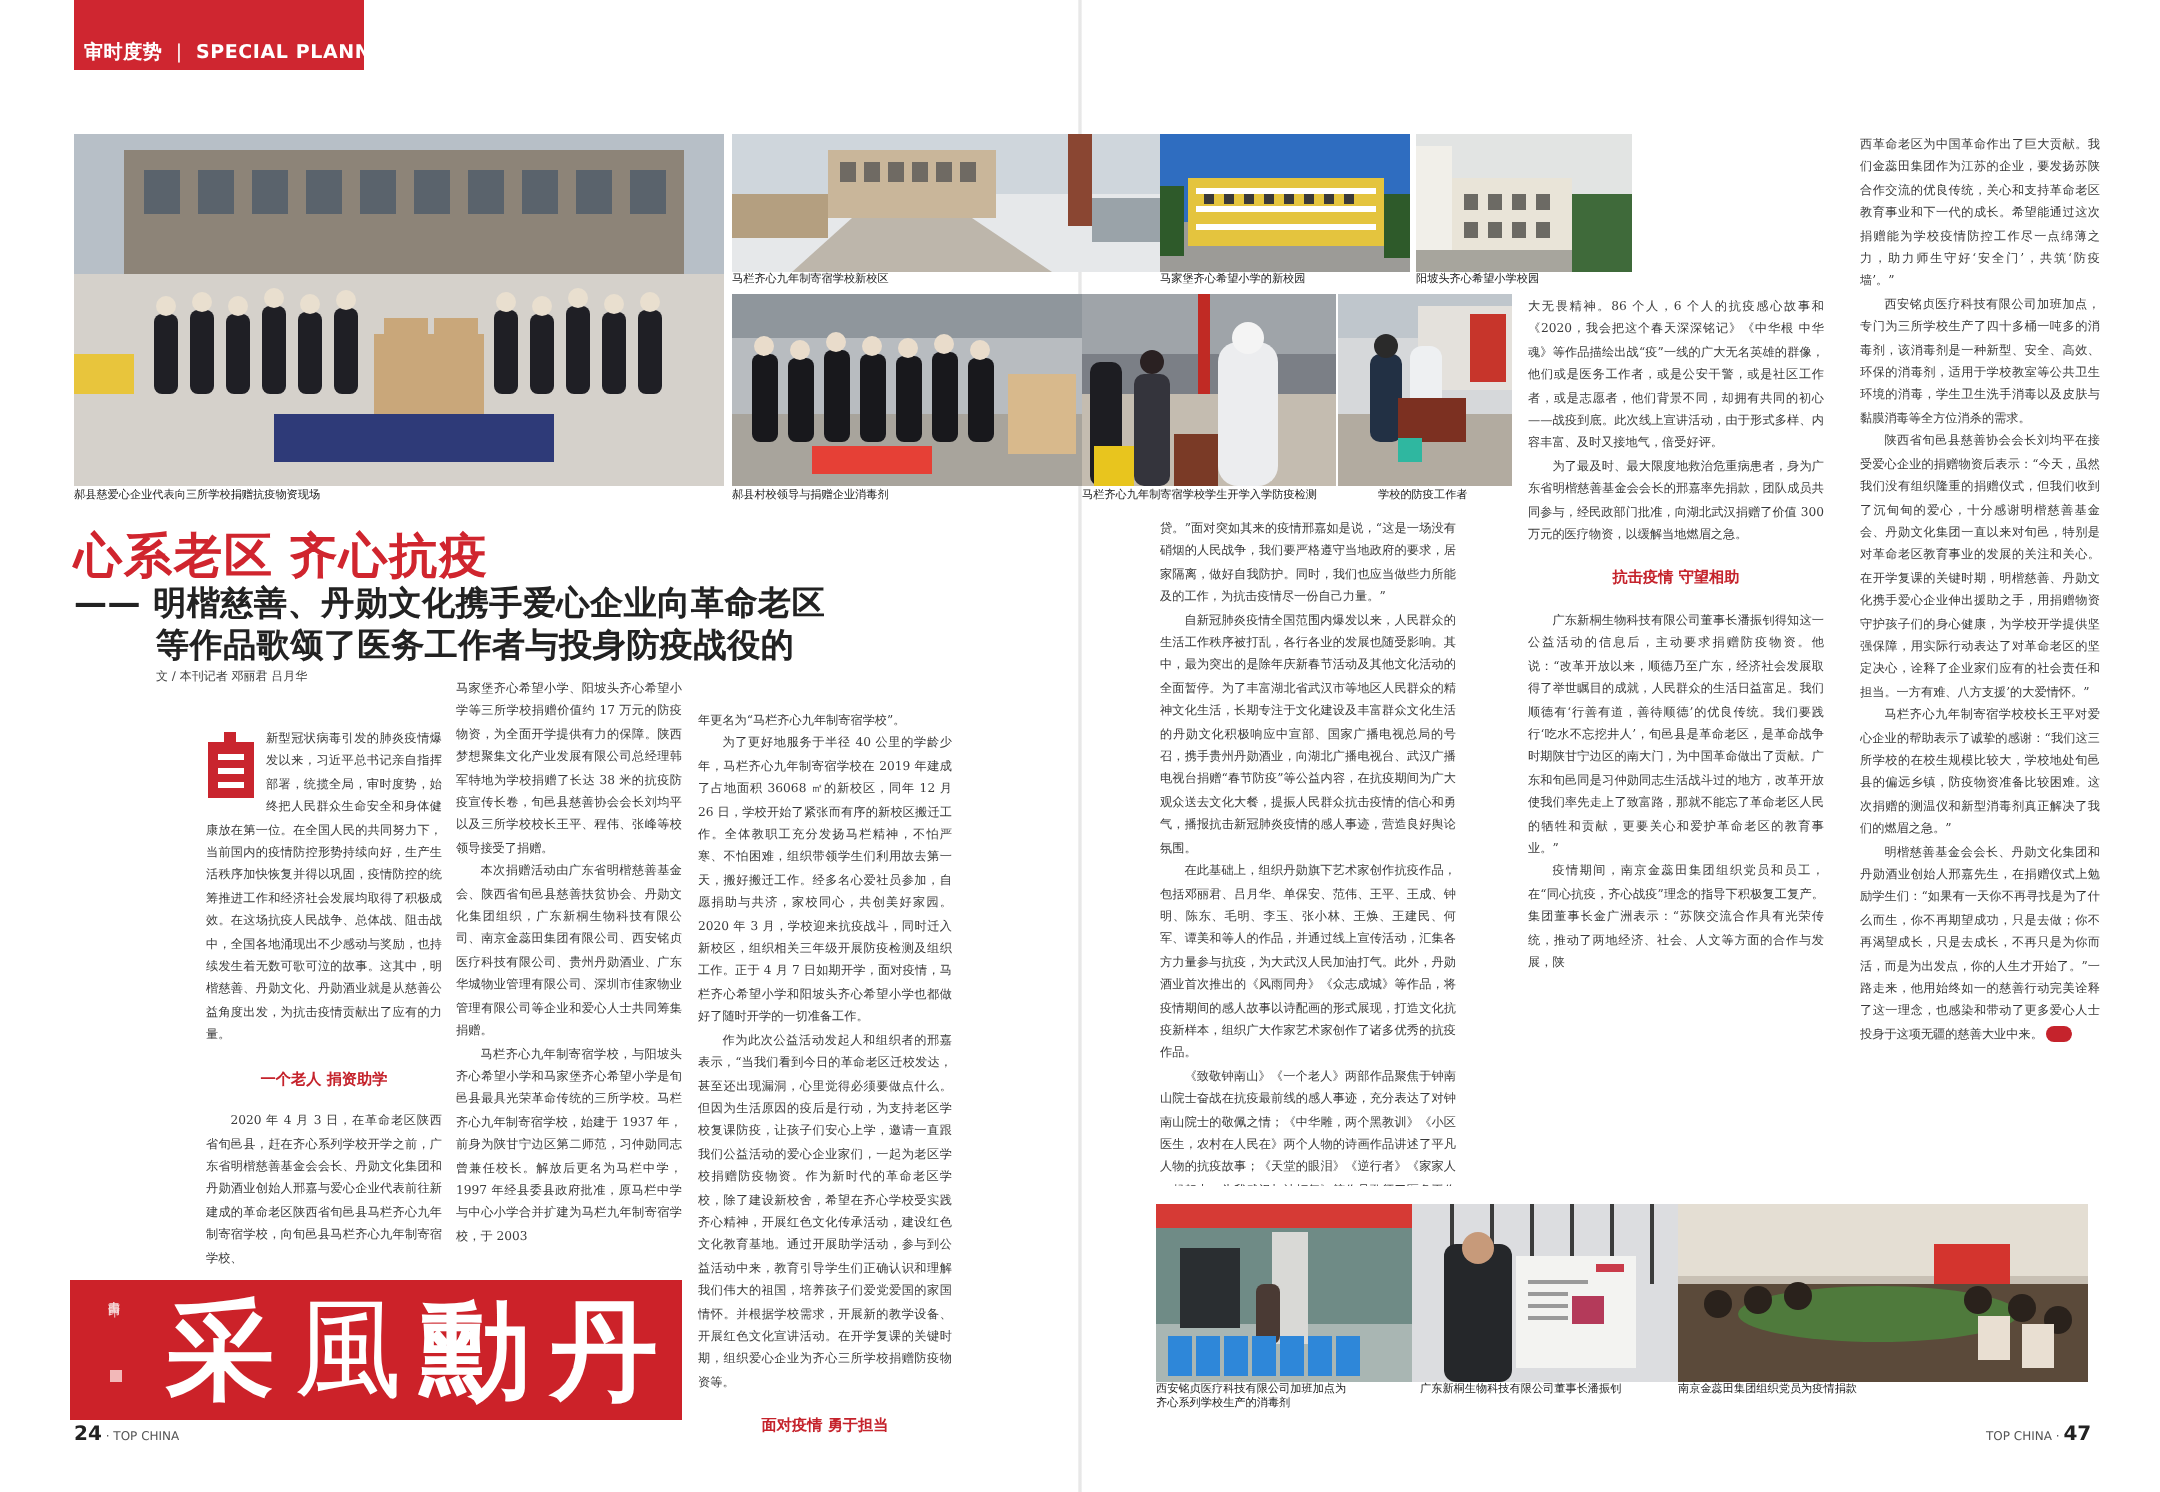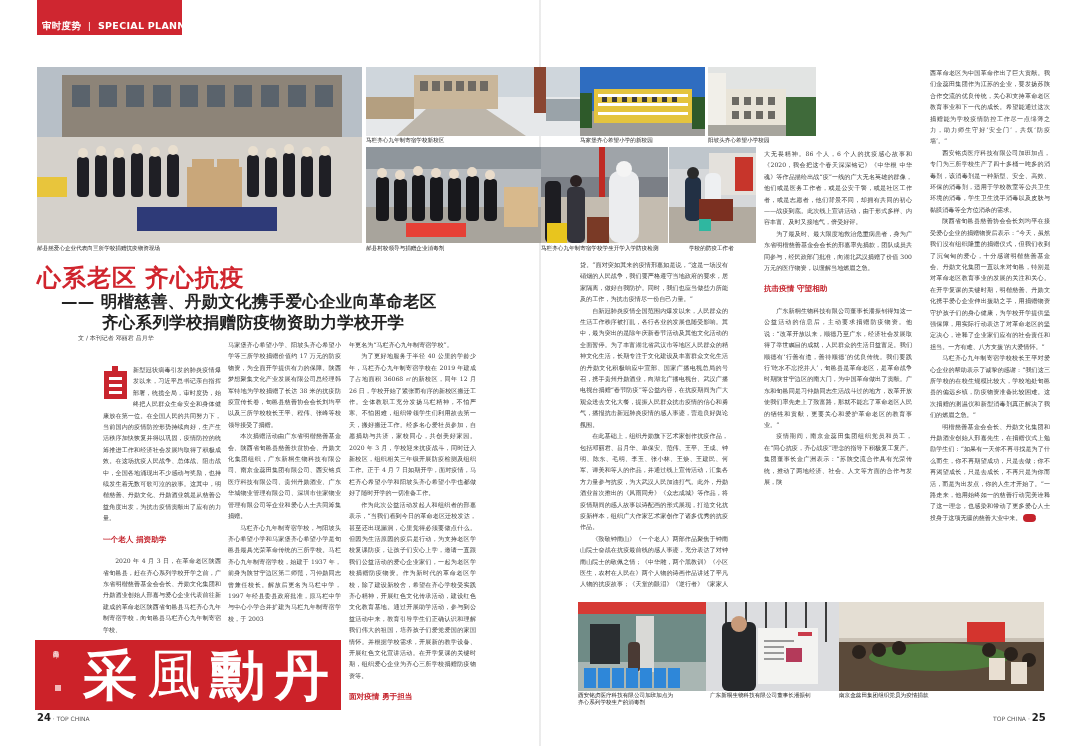--- a/index.html
+++ b/index.html
@@ -11,28 +11,28 @@
 
   
   .section-tab { position: absolute; left: 37px; top: 0; width: 145px; height: 35px; background: #cf2630; color: #fff; font-family: "DejaVu Sans", sans-serif; font-weight: bold; font-size: 9.5px; letter-spacing: 0.3px; padding: 20px 0 0 5px; white-space: nowrap; }
 
   
   .photo { position: absolute; overflow: hidden; background: #999; }
   .caption { position: absolute; font-family: "DejaVu Sans", sans-serif; font-size: 5.6px; color: #222; white-space: nowrap; line-height: 7px; }
 
   
   .headline { position: absolute; left: 37px; top: 262px; font-family: Liberation Sans, sans-serif; font-weight: bold; font-size: 24px; color: #d0252e; letter-spacing: 1px; }
-  .subhead { position: absolute; left: 37px; font-family: "DejaVu Sans", sans-serif; font-weight: bold; font-size: 16.5px; color: #222; white-space: nowrap; letter-spacing: 0.3px; margin-left: 24px; }
+  .subhead { position: absolute; left: 37px; font-family: "DejaVu Sans", sans-serif; font-weight: bold; font-size: 16.5px; color: #222; white-space: nowrap; letter-spacing: 0.3px; }
   .byline { position: absolute; left: 78px; top: 334px; font-size: 6px; color: #444; font-family: "DejaVu Sans", sans-serif; }
 
   
   .col { position: absolute; font-size: 6.1px; line-height: 11.4px; color: #3a3a3a; text-align: justify; overflow: hidden; }
   .col p { text-indent: 2em; }
   .col p.noindent { text-indent: 0; }
-  .subsection { color: #c5232c; font-family: "DejaVu Sans", sans-serif; font-weight: bold; font-size: 7.6px; text-align: left; margin: 10px 0 10px; text-indent: 0 !important; }
+  .subsection { color: #c5232c; font-family: "DejaVu Sans", sans-serif; font-weight: bold; font-size: 7.6px; text-align: center; margin: 10px 0 10px; text-indent: 0 !important; }
   .dropcap { float: left; width: 25px; height: 34px; margin: 2px 5px 0 0; position: relative; }
   .end-mark { display: inline-block; width: 13px; height: 8px; background: #c5232c; border-radius: 4px; color: #fff; font-size: 6px; line-height: 8px; text-align: center; vertical-align: middle; font-family: "DejaVu Sans", sans-serif; }
 
   
   .calli { position: absolute; left: 35px; top: 640px; width: 306px; height: 70px; background: #cc2229; overflow: hidden; }
   .calli-char { position: absolute; top: 3px; color: #fff; font-family: "DejaVu Serif", serif; font-size: 54px; font-weight: bold; line-height: 64px; }
   .calli-sig { position: absolute; left: 16px; top: 6px; width: 10px; color: #f5d8d8; font-size: 6px; line-height: 9px; writing-mode: vertical-rl; }
   .calli-seal { position: absolute; left: 20px; top: 45px; width: 6px; height: 6px; background: #f2b8b8; }
 
   
@@ -231,21 +231,21 @@
       <circle cx="24" cy="26" r="6" fill="#2a2a2a"></circle>
       <rect x="36" y="26" width="16" height="40" rx="6" fill="#eef0f2"></rect>
       <rect x="30" y="52" width="34" height="22" fill="#7c3021"></rect>
       <rect x="30" y="72" width="12" height="12" fill="#2fb7a0"></rect>
     </svg>
   </div>
   <div class="caption" style="left:689px;top:245px;">学校的防疫工作者</div>
 
   <div class="headline">心系老区  齐心抗疫</div>
   <div class="subhead" style="top:291px;">—— 明楷慈善、丹勋文化携手爱心企业向革命老区</div>
-  <div class="subhead" style="top:312px;left:78px;">齐心系列学校捐赠防疫物资助力学校开学</div>
+  <div class="subhead" style="top:312px;left:78px;">等作品歌颂了医务工作者与投身防疫战役的</div>
   <div class="byline">文 / 本刊记者    邓丽君   吕月华</div>
 
   <div class="col" style="left:103px;top:364px;width:118px;height:270px;">
     <div class="dropcap">
       <svg width="25" height="34" viewBox="0 0 25 34">
         <rect x="0" y="0" width="25" height="34" fill="#fff"></rect>
         <rect x="9" y="0" width="6" height="5" fill="#c9252e"></rect>
         <rect x="1" y="5" width="23" height="28" fill="#c9252e"></rect>
         <rect x="6" y="11" width="13" height="3" fill="#fff"></rect>
         <rect x="6" y="18" width="13" height="3" fill="#fff"></rect>
@@ -265,21 +265,21 @@
 
   <div class="calli">
     <div class="calli-sig">壽山書 印</div>
     <div class="calli-seal"></div>
     <div class="calli-char" style="left:48px;">采</div>
     <div class="calli-char" style="left:112px;font-weight:normal;">風</div>
     <div class="calli-char" style="left:176px;">勳</div>
     <div class="calli-char" style="left:240px;">丹</div>
   </div>
 
-  <div class="col" style="left:349px;top:339px;width:127px;height:370px;">
+  <div class="col" style="left:349px;top:355px;width:127px;height:370px;">
     <p class="noindent">年更名为“马栏齐心九年制寄宿学校”。</p>
     <p>为了更好地服务于半径 40 公里的学龄少年，马栏齐心九年制寄宿学校在 2019 年建成了占地面积 36068 ㎡的新校区，同年 12 月 26 日，学校开始了紧张而有序的新校区搬迁工作。全体教职工充分发扬马栏精神，不怕严寒、不怕困难，组织带领学生们利用故去第一天，搬好搬迁工作。经多名心爱社员参加，自愿捐助与共济，家校同心，共创美好家园。2020 年 3 月，学校迎来抗疫战斗，同时迁入新校区，组织相关三年级开展防疫检测及组织工作。正于 4 月 7 日如期开学，面对疫情，马栏齐心希望小学和阳坡头齐心希望小学也都做好了随时开学的一切准备工作。</p>
     <p style="max-height:262px;overflow:hidden;">作为此次公益活动发起人和组织者的邢嘉表示，“当我们看到今日的革命老区迁校发达，甚至还出现漏洞，心里觉得必须要做点什么。但因为生活原因的疫后是行动，为支持老区学校复课防疫，让孩子们安心上学，邀请一直跟我们公益活动的爱心企业家们，一起为老区学校捐赠防疫物资。作为新时代的革命老区学校，除了建设新校舍，希望在齐心学校受实践齐心精神，开展红色文化传承活动，建设红色文化教育基地。通过开展助学活动，参与到公益活动中来，教育引导学生们正确认识和理解我们伟大的祖国，培养孩子们爱党爱国的家国情怀。并根据学校需求，开展新的教学设备、开展红色文化宣讲活动。在开学复课的关键时期，组织爱心企业为齐心三所学校捐赠防疫物资等。</p>
     <div class="subsection">面对疫情  勇于担当</div>
 
   </div>
 
   <div class="col" style="left:580px;top:259px;width:148px;height:334px;">
     <p class="noindent">贷。”面对突如其来的疫情邢嘉如是说，“这是一场没有硝烟的人民战争，我们要严格遵守当地政府的要求，居家隔离，做好自我防护。同时，我们也应当做些力所能及的工作，为抗击疫情尽一份自己力量。”</p>
     <p>自新冠肺炎疫情全国范围内爆发以来，人民群众的生活工作秩序被打乱，各行各业的发展也随受影响。其中，最为突出的是除年庆新春节活动及其他文化活动的全面暂停。为了丰富湖北省武汉市等地区人民群众的精神文化生活，长期专注于文化建设及丰富群众文化生活的丹勋文化积极响应中宣部、国家广播电视总局的号召，携手贵州丹勋酒业，向湖北广播电视台、武汉广播电视台捐赠“春节防疫”等公益内容，在抗疫期间为广大观众送去文化大餐，提振人民群众抗击疫情的信心和勇气，播报抗击新冠肺炎疫情的感人事迹，营造良好舆论氛围。</p>
@@ -375,16 +375,16 @@
     </svg>
   </div>
   <div class="caption" style="left:839px;top:692px;">南京金蕊田集团组织党员为疫情捐款</div>
 
   <div class="folio" style="left:37px;">
     <b>24</b>
     <span>· TOP CHINA</span>
   </div>
   <div class="folio" style="left:993px;">
     <span>TOP CHINA ·</span>
-    <b>25</b>
+    <b>47</b>
   </div>
 
 </div>
 
 </body></html>

